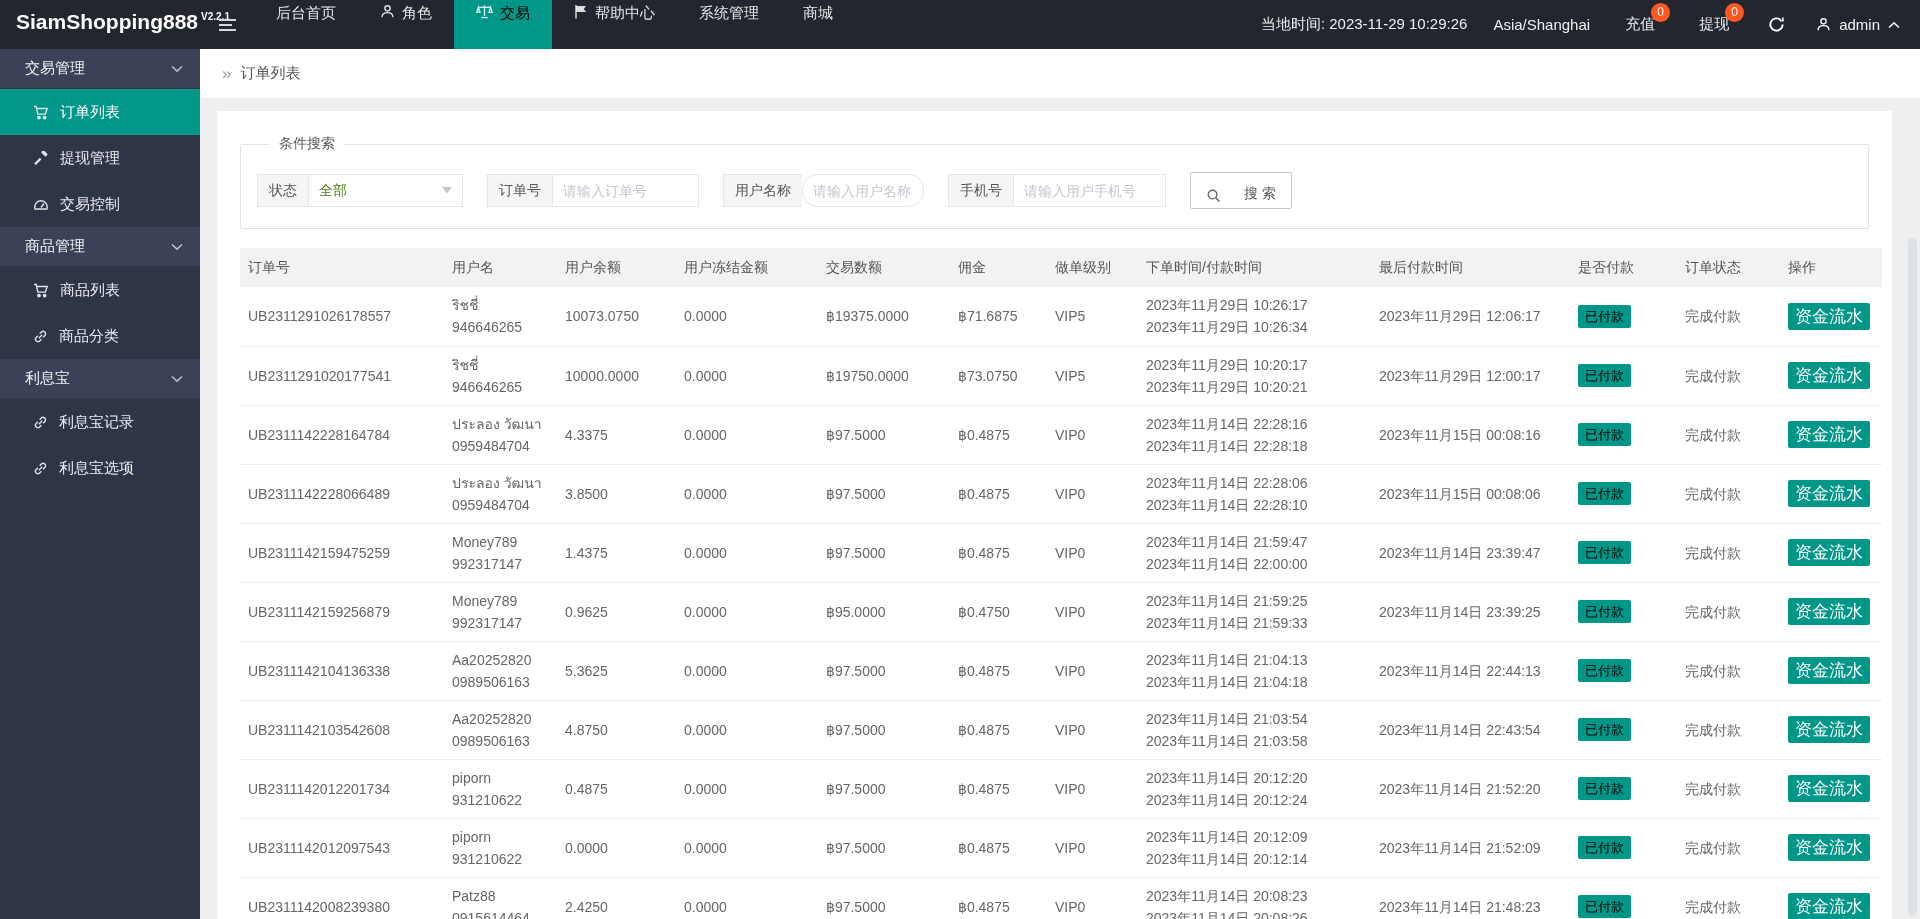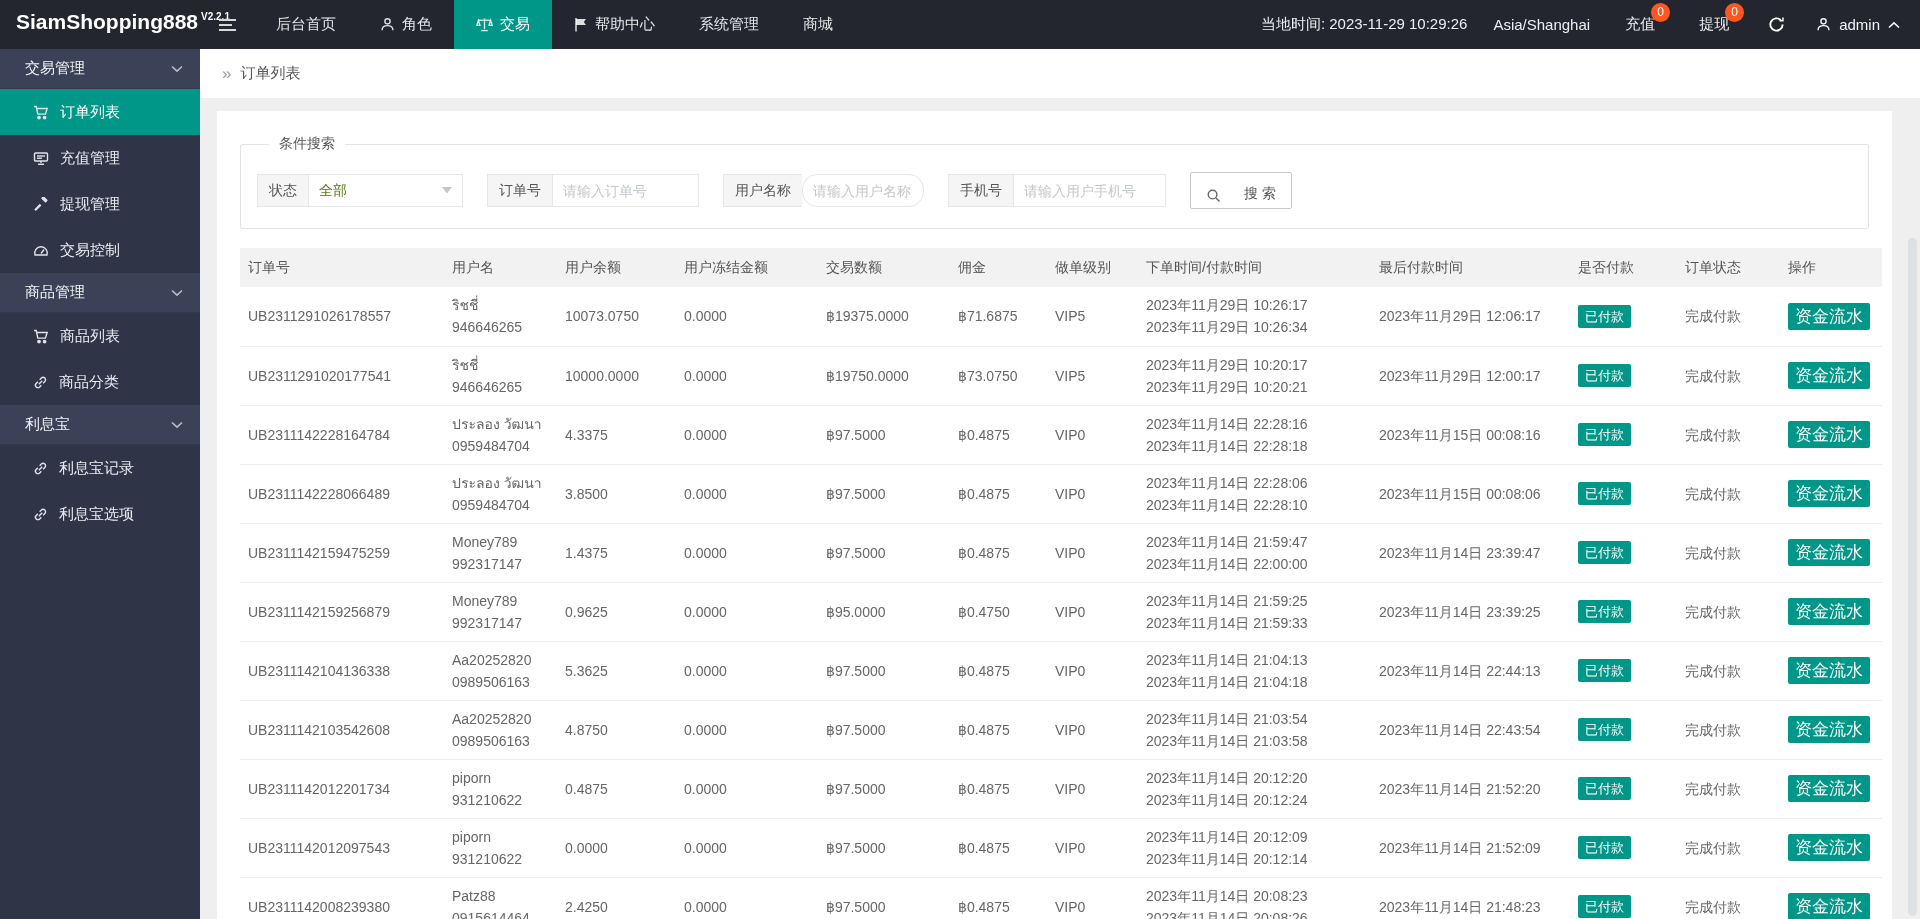--- a/index.html
+++ b/index.html
@@ -9,22 +9,22 @@
     background: #efefef;
   }
   svg { display: block; }
 
   
   .topbar { display: flex; height: 49px; background: #23262F; align-items: stretch; color: #fff; }
   .logo { width: 200px; display: flex; align-items: flex-start; padding: 10px 0 0 16px; font-size: 21px; font-weight: bold; white-space: nowrap; }
   .logo .ver { font-size: 10px; font-weight: bold; margin-left: 3px; margin-top: 1px; }
   .hamburger { width: 54px; display: flex; align-items: center; justify-content: center; cursor: pointer; color: #d8d8d8; }
   .topnav { display: flex; }
-  .nav-item { display: flex; align-items: center; gap: 7px; padding: 16px 22px; font-size: 15px; color: rgba(255,255,255,.88); cursor: pointer; }
-  .nav-item.active { background: #009688; color: #ffffff; }
+  .nav-item { display: flex; gap: 7px; padding: 4px 22px; font-size: 15px; color: rgba(255,255,255,.88); cursor: pointer; }
+  .nav-item.active { background: #009688; color: #000000; }
   .nav-item svg { color: rgba(255,255,255,.85); }
   .topbar-right { margin-left: auto; display: flex; align-items: stretch; }
   .tb-text { display: flex; align-items: center; font-size: 15px; padding: 0 13px; color: rgba(255,255,255,.92); }
   .badge-item { position: relative; display: flex; align-items: center; font-size: 15px; padding: 0 22px; cursor: pointer; color: rgba(255,255,255,.92); }
   .badge { position: absolute; top: 3px; right: 7px; min-width: 19px; height: 19px; line-height: 19px; border-radius: 10px; background: #FF5722; color: #fff; font-size: 12px; text-align: center; padding: 0 5px; }
   .refresh-btn { display: flex; align-items: center; padding: 0 17px; cursor: pointer; color: #fff; }
   .admin-item { display: flex; align-items: center; gap: 8px; padding: 0 20px 0 14px; font-size: 15px; cursor: pointer; color: rgba(255,255,255,.95); }
 
   
   .layout { display: flex; height: 870px; }
@@ -55,21 +55,21 @@
   .finput::placeholder { color: #c3c7ce; }
   .fselect { display: flex; align-items: center; justify-content: space-between; border: 1px solid #e6e6e6; background: #fff; width: 155px; padding: 0 10px; font-size: 14px; color: #4d7c0f; cursor: pointer; }
   .fselect .caret { color: #c3c7ce; }
   .search-btn { display: flex; align-items: flex-end; gap: 23px; height: 37px; padding: 5px 15px; border: 1px solid #c9c9c9; border-radius: 2px; background: #fff; font-size: 14px; color: #555; cursor: pointer; }
   .search-btn svg { color: #666; }
 
   
   table.orders { width: 100%; border-collapse: collapse; table-layout: fixed; margin-top: 19px; }
   .orders thead th { background: #f2f2f2; font-weight: normal; text-align: left; font-size: 14px; color: #555; height: 39px; padding: 0 8px; overflow: hidden; white-space: nowrap; }
   .orders tbody td { border-bottom: 1px solid #ededed; font-size: 14px; color: #666; height: 59px; padding: 7px 8px; line-height: 22px; vertical-align: middle; overflow: hidden; }
-  .badge-paid { display: inline-block; background: #009688; color: #ffffff; font-size: 13px; line-height: 1; padding: 5px 7px; border-radius: 2px; white-space: nowrap; }
+  .badge-paid { display: inline-block; background: #009688; color: #000000; font-size: 13px; line-height: 1; padding: 5px 7px; border-radius: 2px; white-space: nowrap; }
   .btn-flow { display: inline-block; background: #009688; color: #fff; font-size: 17px; line-height: 1; padding: 5px 7px; border-radius: 2px; border: none; cursor: pointer; white-space: nowrap; font-family: inherit; }
 
   
   .v-scroll { position: fixed; right: 3px; top: 238px; width: 9px; height: 678px; background: #dee1e4; border-radius: 5px; }
 </style>
 </head>
 <body>
 
 <header class="topbar">
   <div class="logo">
@@ -173,32 +173,20 @@
     </div>
     <div class="side-item active">
       <span>
           <svg width="16" height="15" viewBox="0 0 16 15" fill="none" stroke="currentColor" stroke-width="1.4">
             <path d="M1 1.5h2.2l1.6 7.6h7.6l1.8-5.6H4.2"></path>
             <circle cx="6" cy="12.6" r="1.2" fill="currentColor"></circle>
             <circle cx="11.6" cy="12.6" r="1.2" fill="currentColor"></circle>
           </svg>
         </span>
       <span>订单列表</span>
-    </div>
-    <div class="side-item">
-      <span>
-          <svg width="16" height="15" viewBox="0 0 16 15" fill="none" stroke="currentColor" stroke-width="1.4">
-            <rect x="1.5" y="2" width="13" height="8" rx="1"></rect>
-            <line x1="4" y1="5" x2="12" y2="5"></line>
-            <line x1="4" y1="7.2" x2="9" y2="7.2"></line>
-            <line x1="8" y1="10" x2="8" y2="12"></line>
-            <line x1="5" y1="13.3" x2="11" y2="13.3"></line>
-          </svg>
-        </span>
-      <span>充值管理</span>
     </div>
     <div class="side-item">
       <span>
           <svg width="16" height="15" viewBox="0 0 16 15" fill="currentColor">
             <rect x="8.2" y="0.6" width="6.4" height="3.4" rx="0.8" transform="rotate(45 11.4 2.3)"></rect>
             <path d="M1.2 13.8l5.6-5.6 1.6 1.6-5.6 5.6z" transform="translate(0,-1.4)"></path>
           </svg>
         </span>
       <span>提现管理</span>
     </div>

